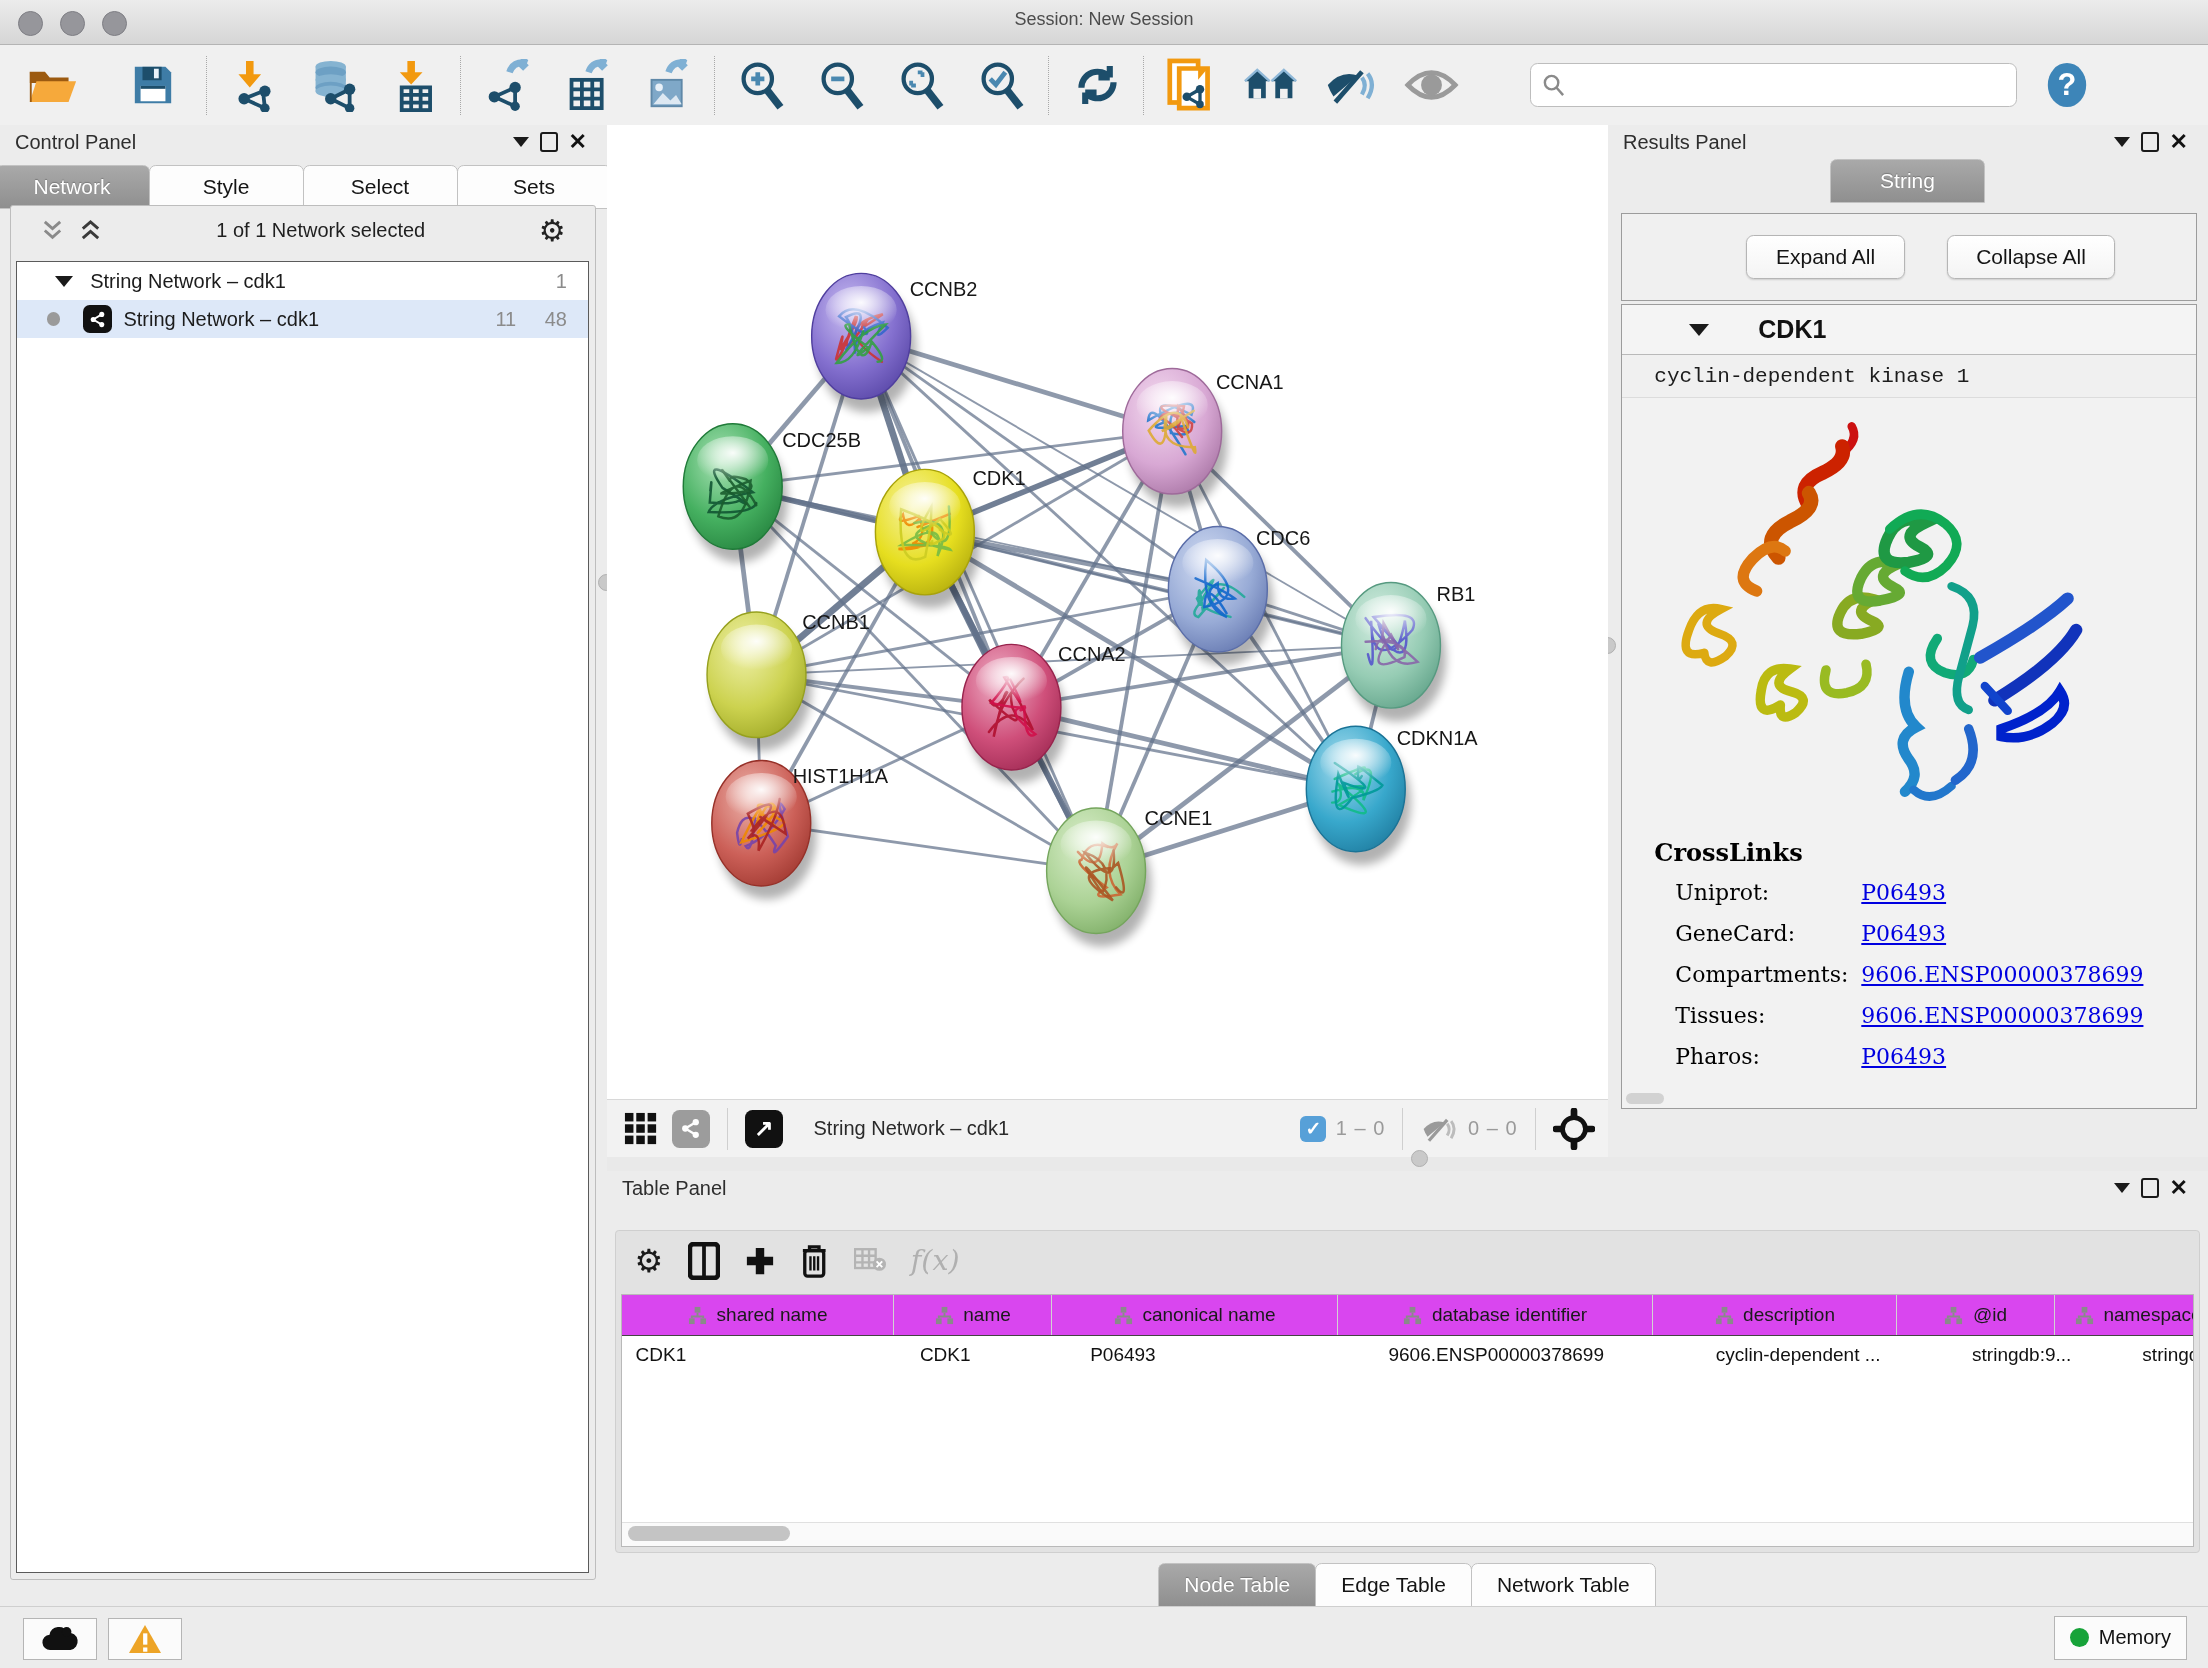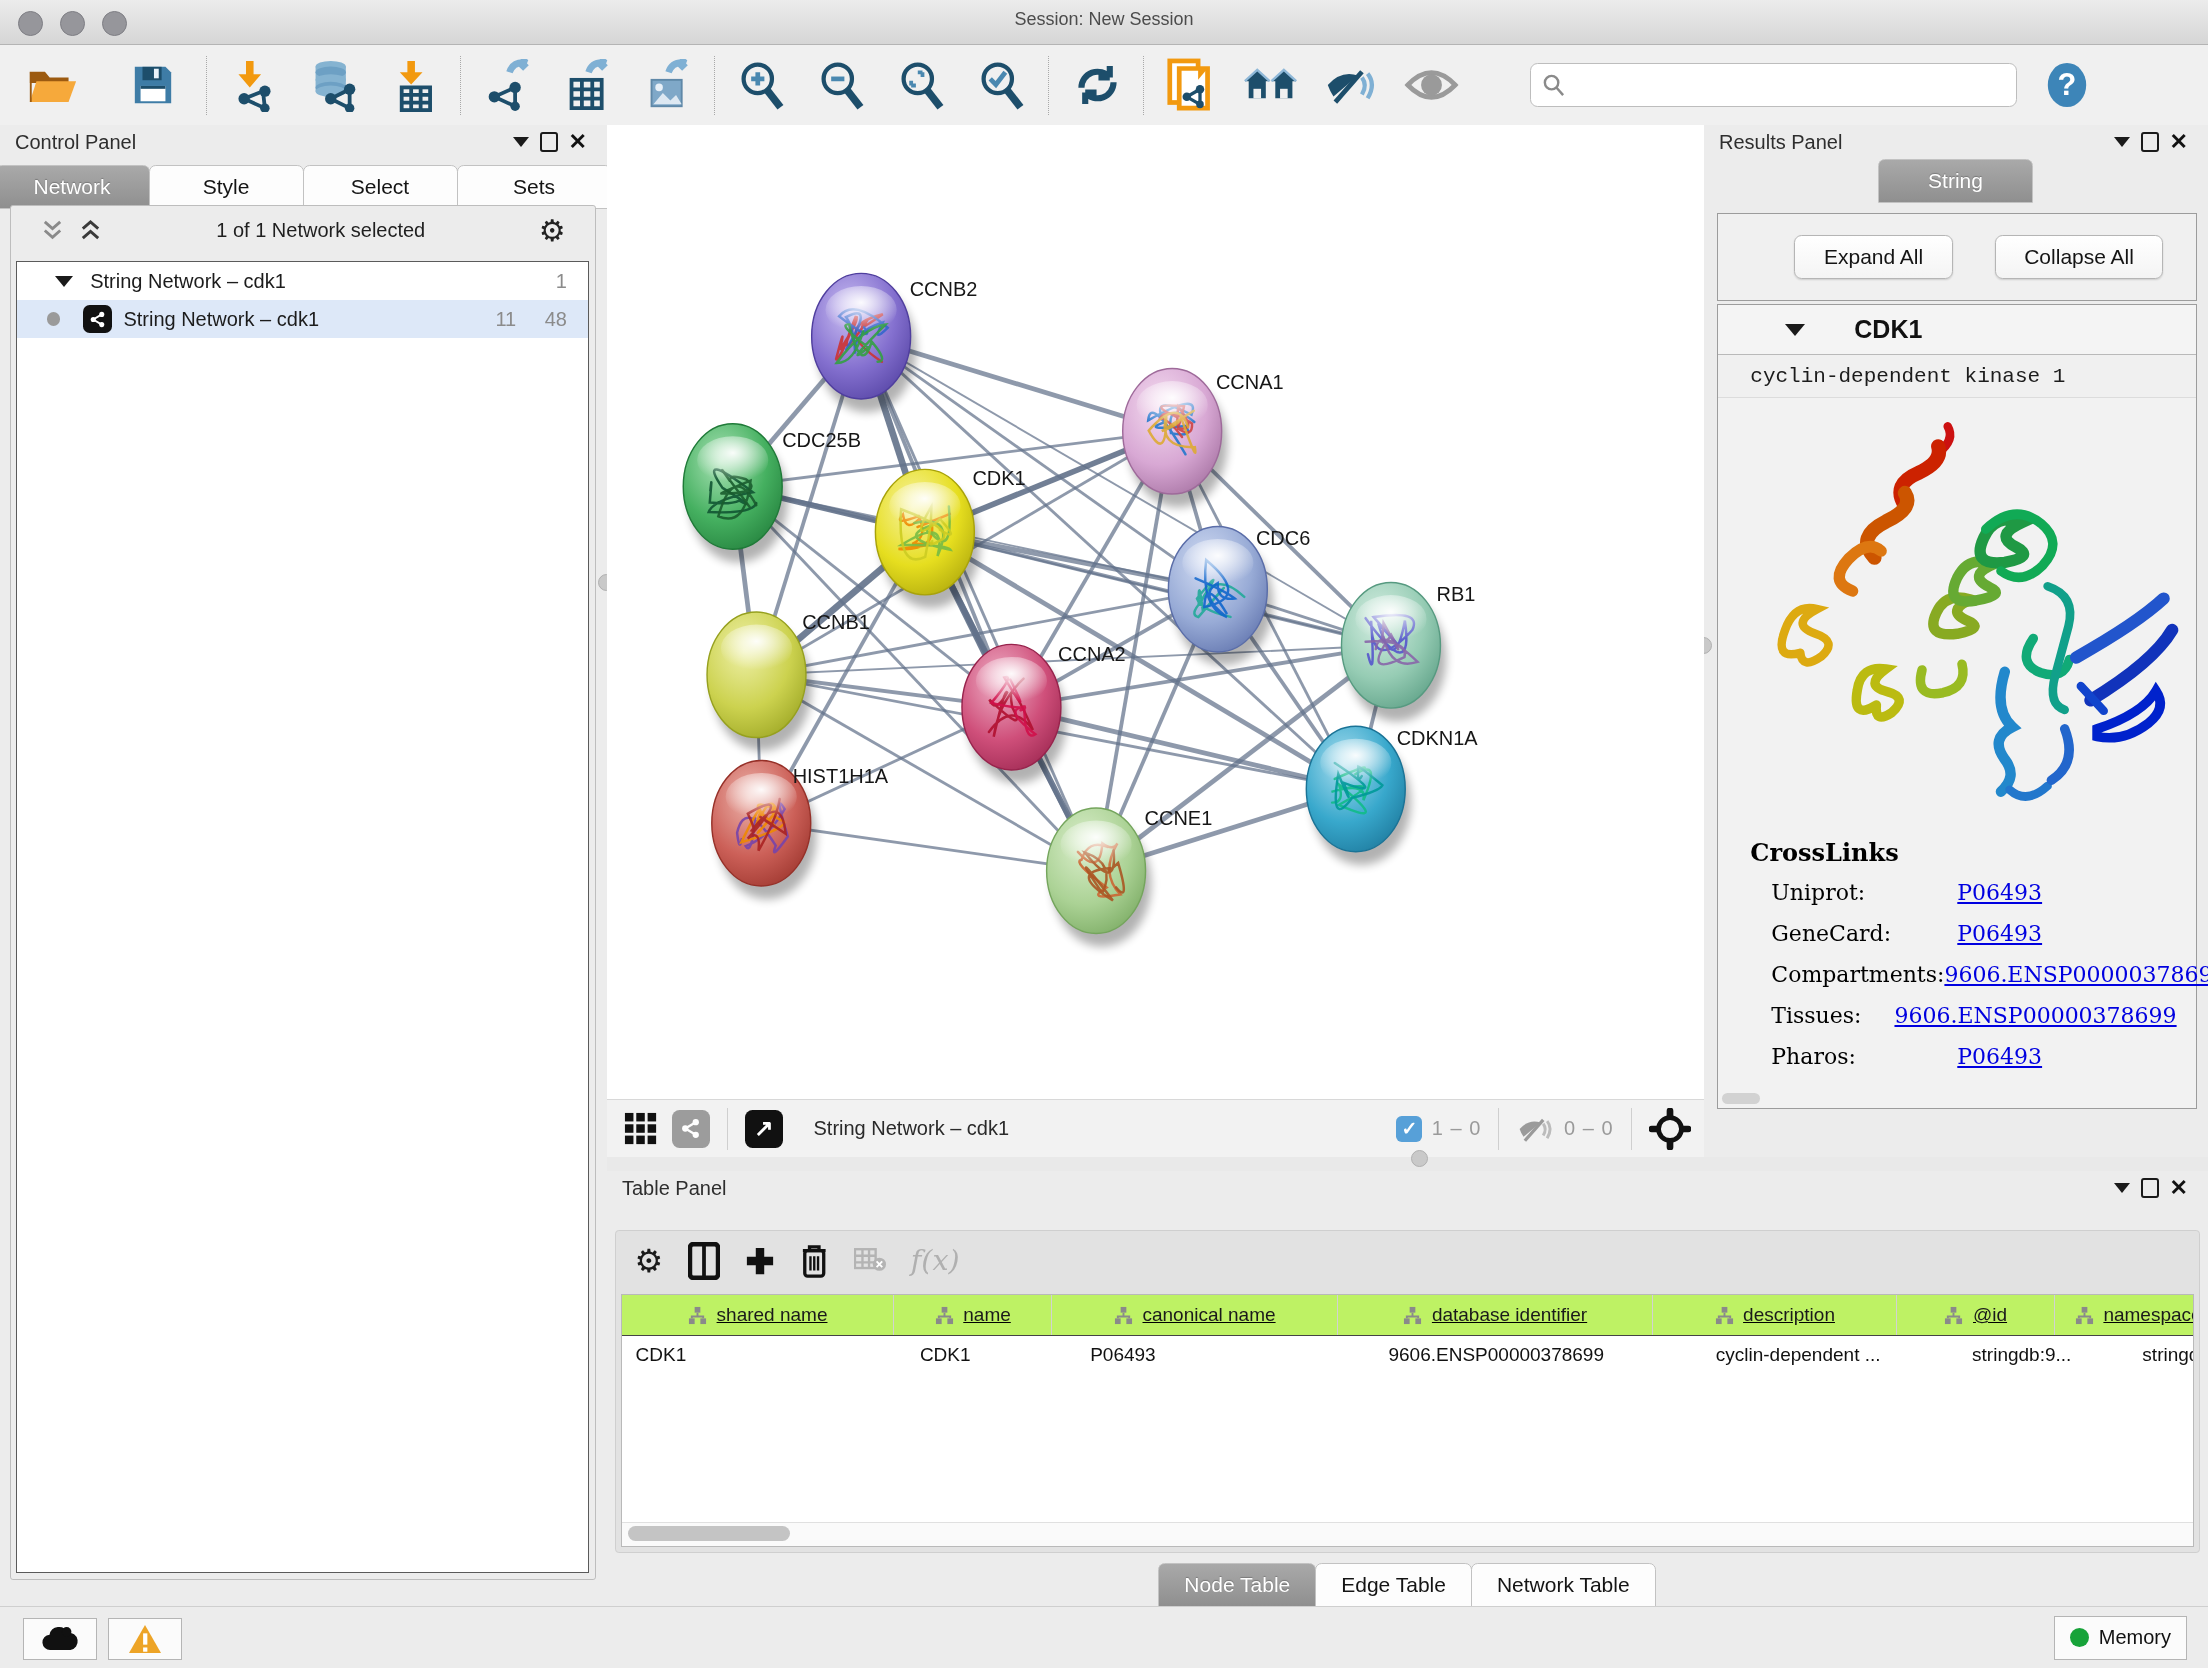--- a/index.html
+++ b/index.html
@@ -14,21 +14,21 @@
   .tbtn{width:80px;height:67px;display:flex;align-items:center;justify-content:center;flex:0 0 auto;}
   .tsep{width:1.9px;height:59px;border-left:1.9px dotted #a8a8a8;margin:0 5.7px;flex:0 0 auto;}
   .searchbox{margin-left:59px;width:466px;height:42px;background:#fff;border:1px solid #bdbdbd;border-radius:7.6px;display:flex;align-items:center;padding:0 9.5px;}
   .searchbox input{border:none;outline:none;font-size:19px;flex:1;background:transparent;font-family:"Liberation Sans",sans-serif;}
   .helpbtn{width:49px;height:49px;margin-left:25px;display:flex;align-items:center;justify-content:center;}
   
   .main{position:absolute;top:125px;left:0;right:0;height:1483px;display:flex;}
   .left-col{width:607px;background:#ececec;position:relative;flex:0 0 auto;}
   .right-col{flex:1;display:flex;flex-direction:column;background:#e9e9e9;}
   .top-row{height:1032px;display:flex;}
-  .center-col{width:1097px;display:flex;flex-direction:column;flex:0 0 auto;position:relative;}
+  .center-col{width:1001px;display:flex;flex-direction:column;flex:0 0 auto;position:relative;}
   .splitter-row{height:14.3px;background:#e9e9e9;position:relative;}
   
   .panel-head{height:34px;display:flex;align-items:center;padding:0 15px;font-size:20px;color:#2e2e2e;}
   .panel-head .spacer{flex:1;}
   .ph-btn{width:28.5px;height:25px;display:flex;align-items:center;justify-content:center;color:#1a1a1a;font-size:18px;}
   .tri-down{width:0;height:0;border-left:8.6px solid transparent;border-right:8.6px solid transparent;border-top:10.5px solid #1a1a1a;}
   .float-sq{width:14.3px;height:16px;border:2.4px solid #1a1a1a;border-radius:2.9px;}
   .x-glyph{font-size:22px;font-weight:bold;color:#111;}
   
   .tabs{display:flex;justify-content:center;gap:0;}
@@ -68,21 +68,21 @@
   .cl-row .lbl{width:186px;padding-left:21px;}
   .cl-row .val{color:#0000e0;text-decoration:underline;}
   .rp-scrollhint{position:absolute;left:3.8px;bottom:3.8px;height:11.4px;width:38px;background:#d2d2d2;border-radius:5.7px;}
   
   .table-panel{height:437px;background:#ececec;position:relative;}
   .tp-inner{position:absolute;left:7.6px;right:7.6px;top:59px;height:321px;background:#e2e2e2;border:1px solid #cfcfcf;border-radius:3.8px;}
   .tp-toolrow{height:59px;display:flex;align-items:center;gap:25px;padding-left:19px;}
   .tp-ic{display:flex;align-items:center;justify-content:center;height:42px;}
   .fx{font-family:"DejaVu Serif","Liberation Serif",serif;font-style:italic;font-size:28.5px;color:#b0b0b0;}
   .tp-grid{position:absolute;left:5.7px;right:5.7px;top:63px;bottom:5.7px;background:#fff;border:1px solid #b9b9b9;overflow:hidden;}
-  .tg-head{display:flex;height:40px;background:#bef264;border-bottom:1.9px solid #444;text-decoration:underline;}
+  .tg-head{display:flex;height:40px;background:#d946ef;border-bottom:1.9px solid #444;}
   .tg-th{display:flex;align-items:center;justify-content:center;gap:9.5px;font-size:19px;color:#1a1a1a;border-right:1px solid #d2d2d2;flex:0 0 auto;overflow:hidden;white-space:nowrap;}
   .tg-row{display:flex;height:38px;}
   .tg-td{display:flex;align-items:center;padding-left:13.3px;font-size:19px;color:#111;flex:0 0 auto;overflow:hidden;white-space:nowrap;}
   .tg-hscroll{position:absolute;left:0;right:0;bottom:0;height:23px;background:#fafafa;border-top:1px solid #e0e0e0;}
   .tg-thumb{position:absolute;left:5.7px;top:3.8px;width:162px;height:14.3px;background:#c4c4c4;border-radius:7.6px;}
   .tp-tabs{position:absolute;left:0;right:0;top:392px;display:flex;justify-content:center;}
   
   .statusbar{position:absolute;left:0;right:0;bottom:0;height:61px;background:#ececec;border-top:1.9px solid #cfcfcf;}
   .sb-btn{position:absolute;top:10.5px;width:72px;height:40px;background:#fbfbfb;border:1.9px solid #b5b5b5;display:flex;align-items:center;justify-content:center;}
   .mem-btn{position:absolute;right:21px;top:8.6px;height:42px;background:#fbfbfb;border:1.9px solid #b5b5b5;display:flex;align-items:center;gap:9.5px;padding:0 15px;font-size:20px;color:#111;}

